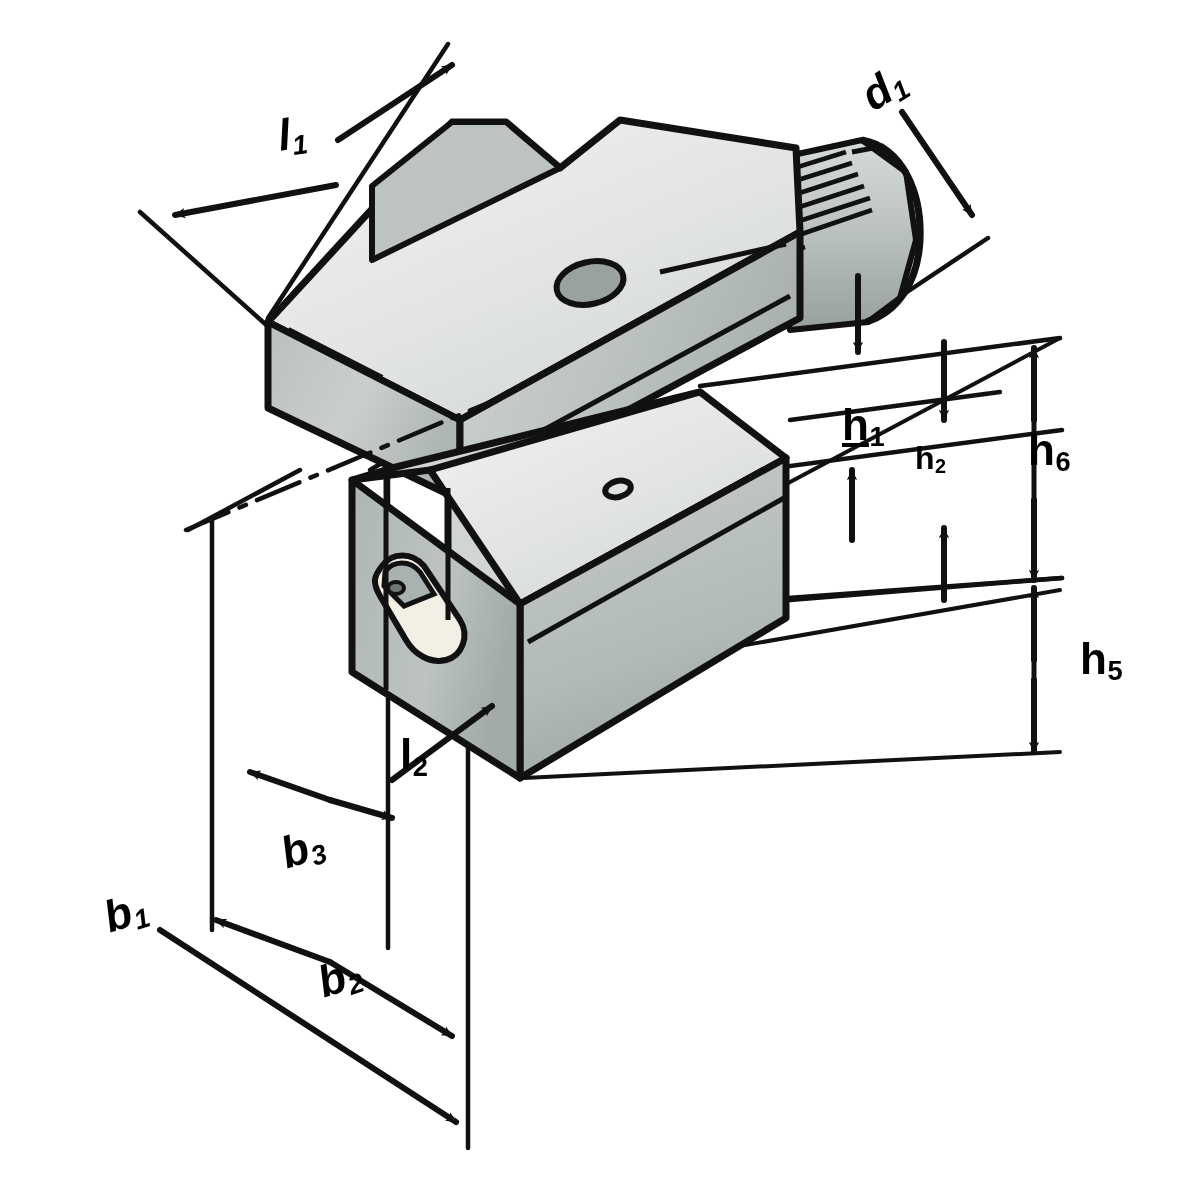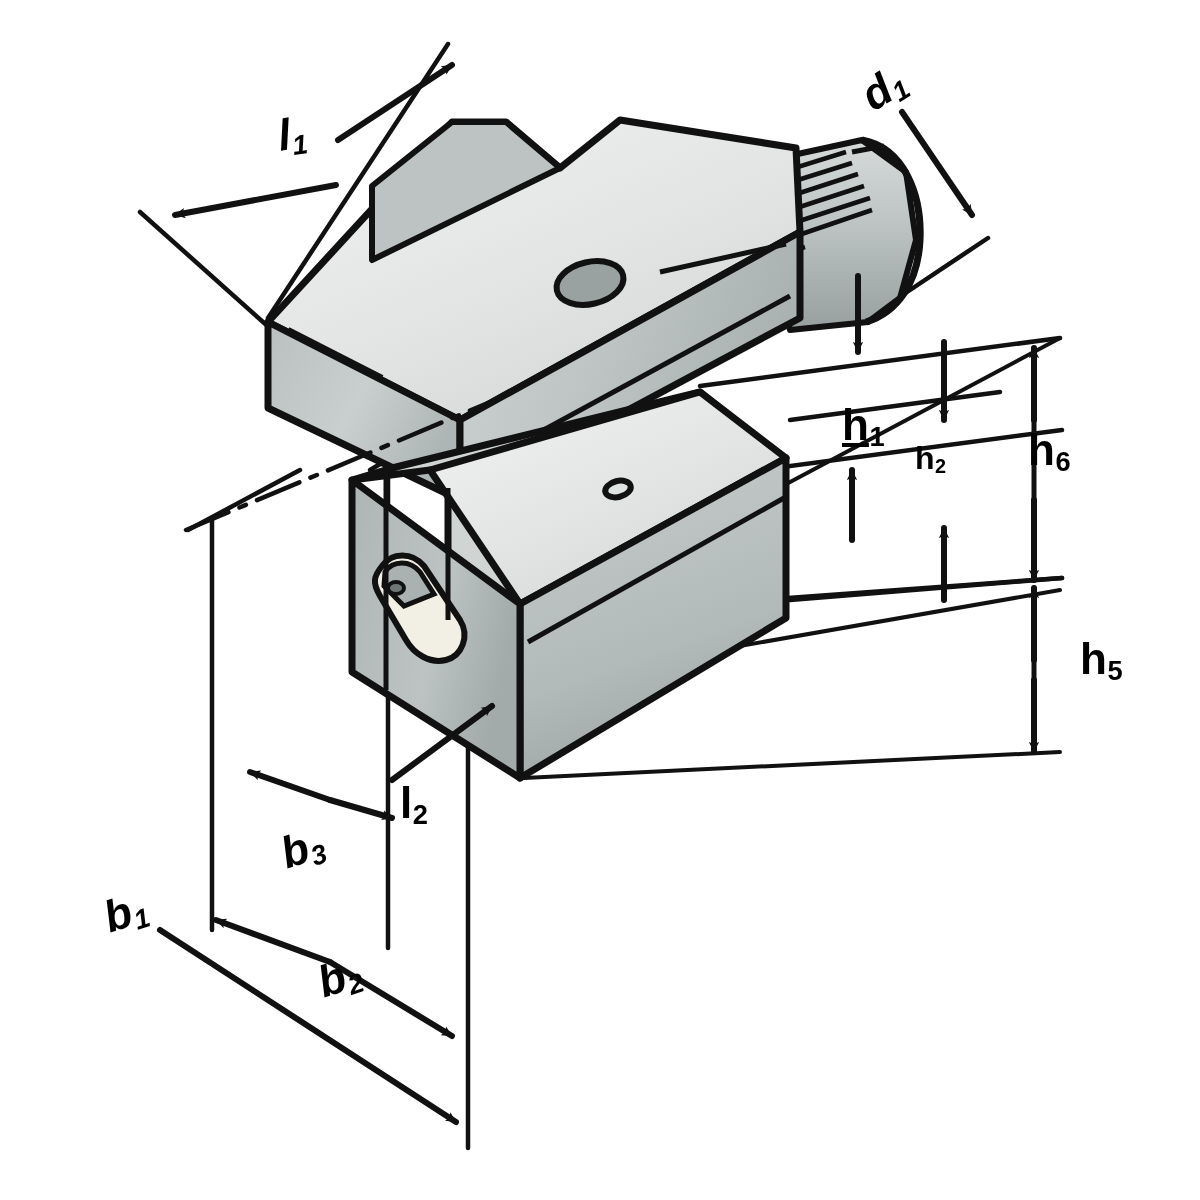--- a/index.html
+++ b/index.html
@@ -234,21 +234,21 @@
   </div>
 
   <div class="dim-label upright" style="left:1028px; top:428px; font-size:44px;">
     <span>h</span><span class="sub">6</span>
   </div>
 
   <div class="dim-label upright" style="left:1048px; top:637px; font-size:44px;margin-left:32px;">
     <span>h</span><span class="sub">5</span>
   </div>
 
-  <div class="dim-label upright" style="left:400px; top:733px; font-size:44px;margin-top:48px;">
+  <div class="dim-label upright" style="left:400px; top:733px; font-size:44px;">
     <span>l</span><span class="sub">2</span>
   </div>
 
   <div class="dim-label italic" style="left:281px; top:826px; font-size:44px; transform:rotate(-18deg);">
     <span>b</span><span class="sub">3</span>
   </div>
 
   <div class="dim-label italic" style="left:104px; top:890px; font-size:44px; transform:rotate(-18deg);">
     <span>b</span><span class="sub">1</span>
   </div>

